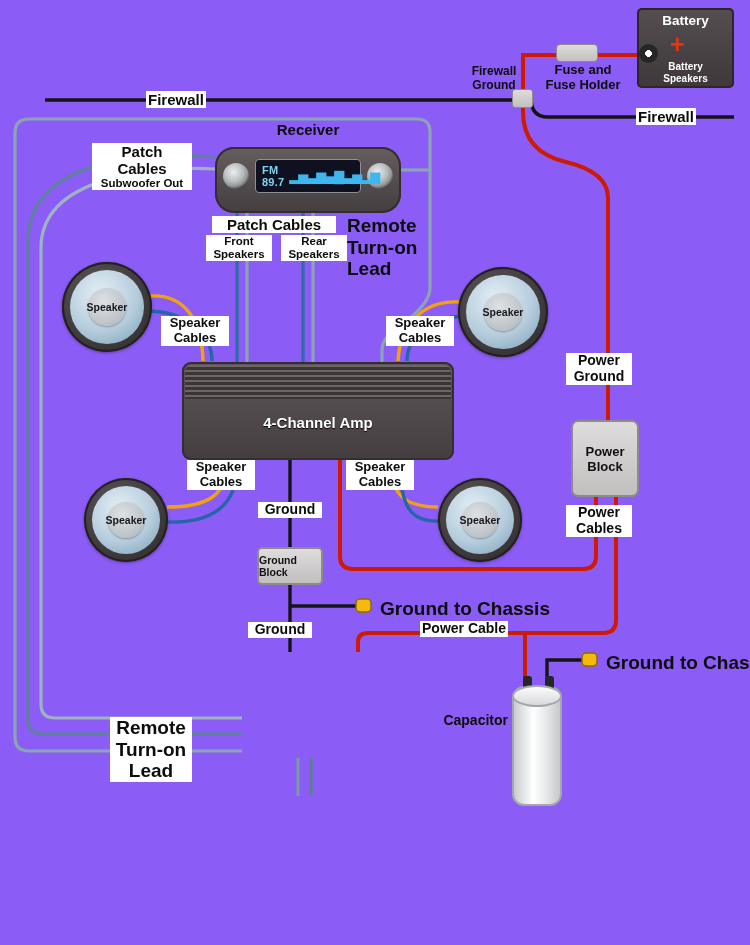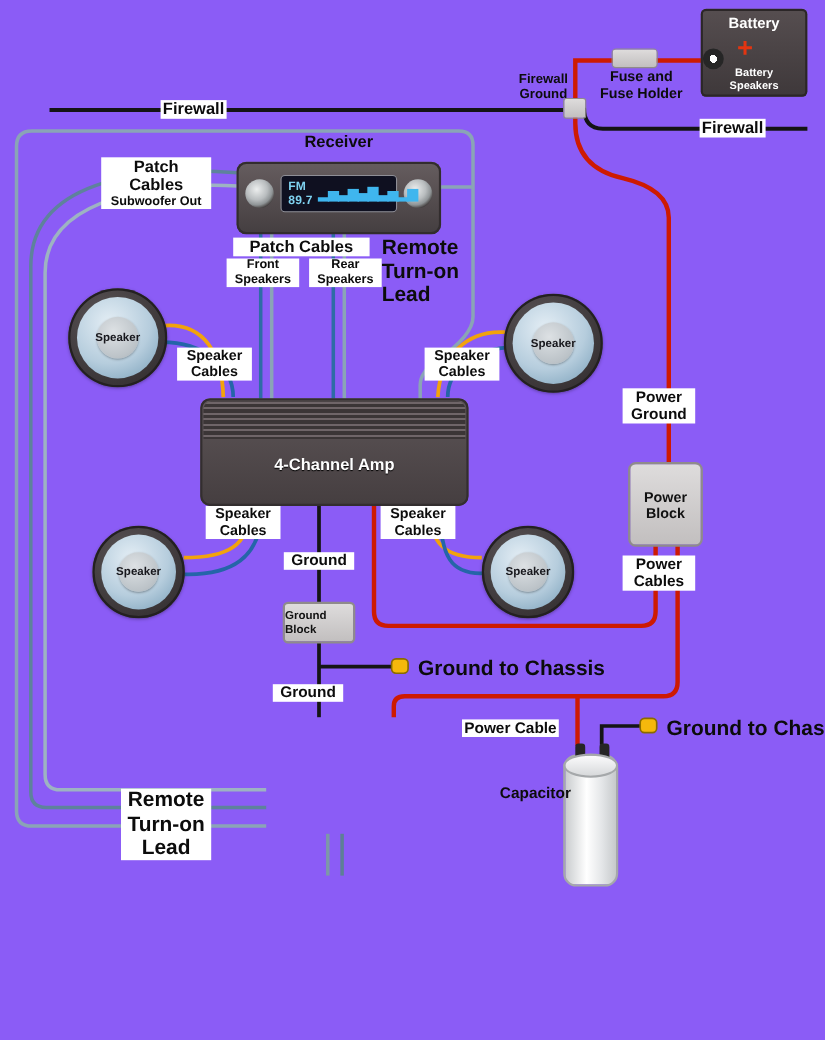--- a/index.html
+++ b/index.html
@@ -10,21 +10,21 @@
   .lbl{position:absolute;font-weight:700;color:#0c0c0c;font-size:14px;line-height:1.14;white-space:nowrap;z-index:30}
   .ctr{text-align:center}
   .rt{text-align:right}
   .halo{background:#fff;padding:0 2px}
   .fs15{font-size:15px}.fs135{font-size:19px}.fs13{font-size:13px}
   .fs12{font-size:12px}.fs115{font-size:11.5px}.fs11{font-size:13px}
   
   .comp{position:absolute;z-index:20}
   
   .receiver{left:215px;top:147px;width:186px;height:66px;background:linear-gradient(#665d5f,#443e40);
-            border-radius:9px;box-shadow:inset 0 0 0 2px #322d2e}
+            border-radius:19px;box-shadow:inset 0 0 0 2px #322d2e}
   .knob{position:absolute;top:16px;width:26px;height:26px;border-radius:50%;
         background:radial-gradient(circle at 40% 35%,#eceeee,#b9bdbf 42%,#8f9496 62%,#5c5a5a 72%,#2e2a2b 80%)}
   .display{position:absolute;left:40px;top:12px;width:106px;height:34px;background:#0f1020;
            border:1px solid #8e8e96;border-radius:4px;display:flex;align-items:center;gap:5px;padding:0 6px;box-sizing:border-box}
   .station{color:#7fd2f0;font-size:11px;font-weight:700;letter-spacing:.2px}
   .bars{color:#3fb6ee;font-size:13px;line-height:1;letter-spacing:-1px;font-family:"DejaVu Sans",sans-serif}
   
   .amp{background:linear-gradient(#5d5557,#453e40);border-radius:9px;box-shadow:inset 0 0 0 2px #332e2f}
   .fins{position:absolute;top:3px;left:3px;right:3px;border-radius:7px 7px 0 0;
         background:repeating-linear-gradient(180deg,#6f6568 0 2px,#3b3536 2px 5px)}
@@ -129,21 +129,21 @@
 
   <div class="comp receiver">
     <div class="knob" style="left:8px"></div>
     <div class="knob" style="right:8px"></div>
     <div class="display">
       <span class="station">FM 89.7</span>
       <span class="bars">▂▅▃▆▄▇▃▅▂▆</span>
     </div>
   </div>
 
-  <div class="comp amp" style="left:182px;top:362px;width:244px;height:98px">
+  <div class="comp amp" style="left:182px;top:362px;width:272px;height:98px">
     <div class="fins" style="height:34px"></div>
     <div class="amp-lbl" style="top:52px;font-size:15px">4-Channel Amp</div>
   </div>
 
 
   <div class="comp block" style="left:571px;top:420px;width:68px;height:77px;border-radius:7px;font-size:13px">
     <div>Power</div>
     <div>Block</div>
   </div>
 
@@ -247,24 +247,24 @@
 
   <div class="lbl ctr halo" style="left:566px;top:505px;width:62px">
     <div>Power</div>
     <div>Cables</div>
   </div>
 
   <div class="lbl ctr halo" style="left:258px;top:502px;width:60px">Ground</div>
   <div class="lbl fs135" style="left:380px;top:598px">Ground to Chassis</div>
   <div class="lbl ctr halo" style="left:248px;top:622px;width:60px">Ground</div>
 
-  <div class="lbl halo" style="left:420px;top:654px">Power Cable</div>
+  <div class="lbl halo" style="left:420px;top:621px">Power Cable</div>
   <div class="lbl fs135" style="left:606px;top:652px">Ground to Chassis</div>
 
-  <div class="lbl rt" style="left:431px;top:713px;width:88px">Capacitor</div>
+  <div class="lbl rt" style="left:420px;top:713px;width:88px">Capacitor</div>
 
   <div class="lbl fs135 ctr halo" style="left:110px;top:717px;width:78px">
     <div>Remote</div>
     <div>Turn-on</div>
     <div>Lead</div>
   </div>
 
 </div>
 
 </body></html>

